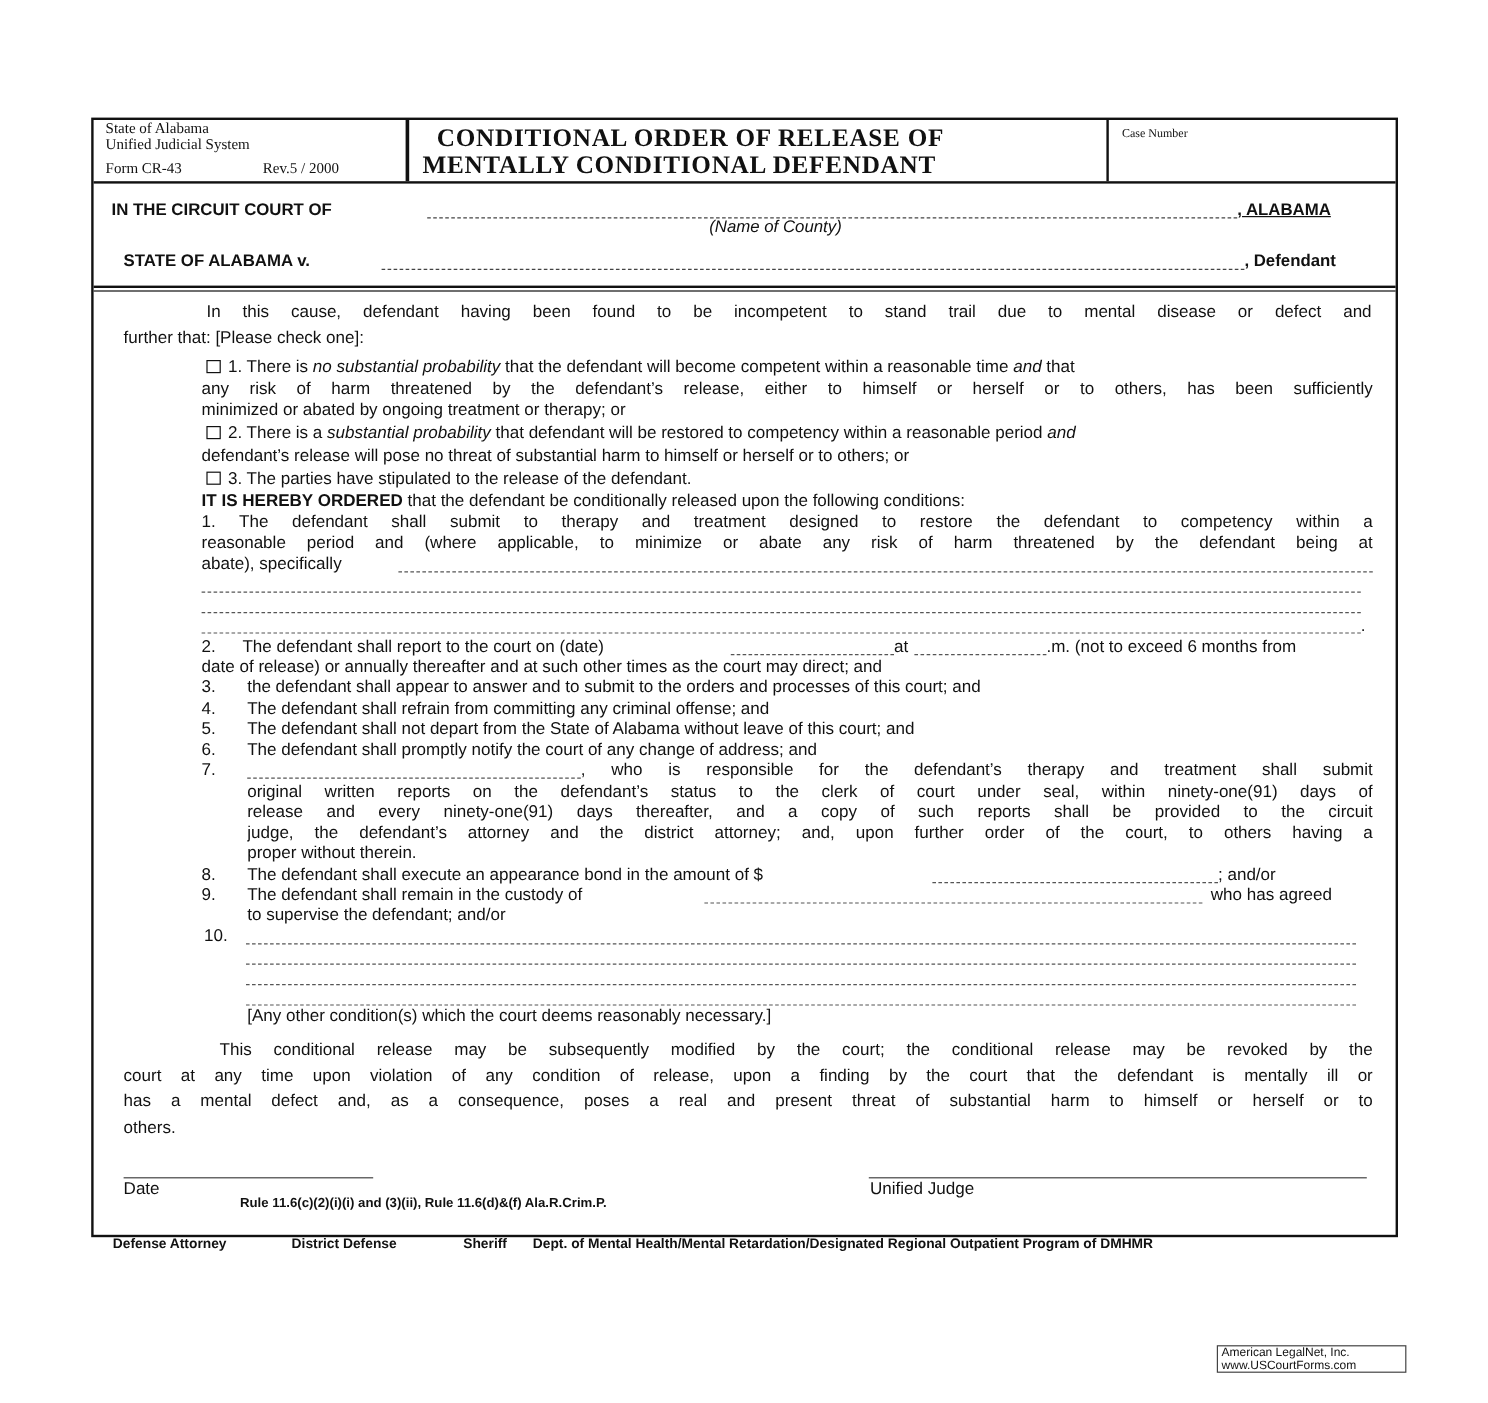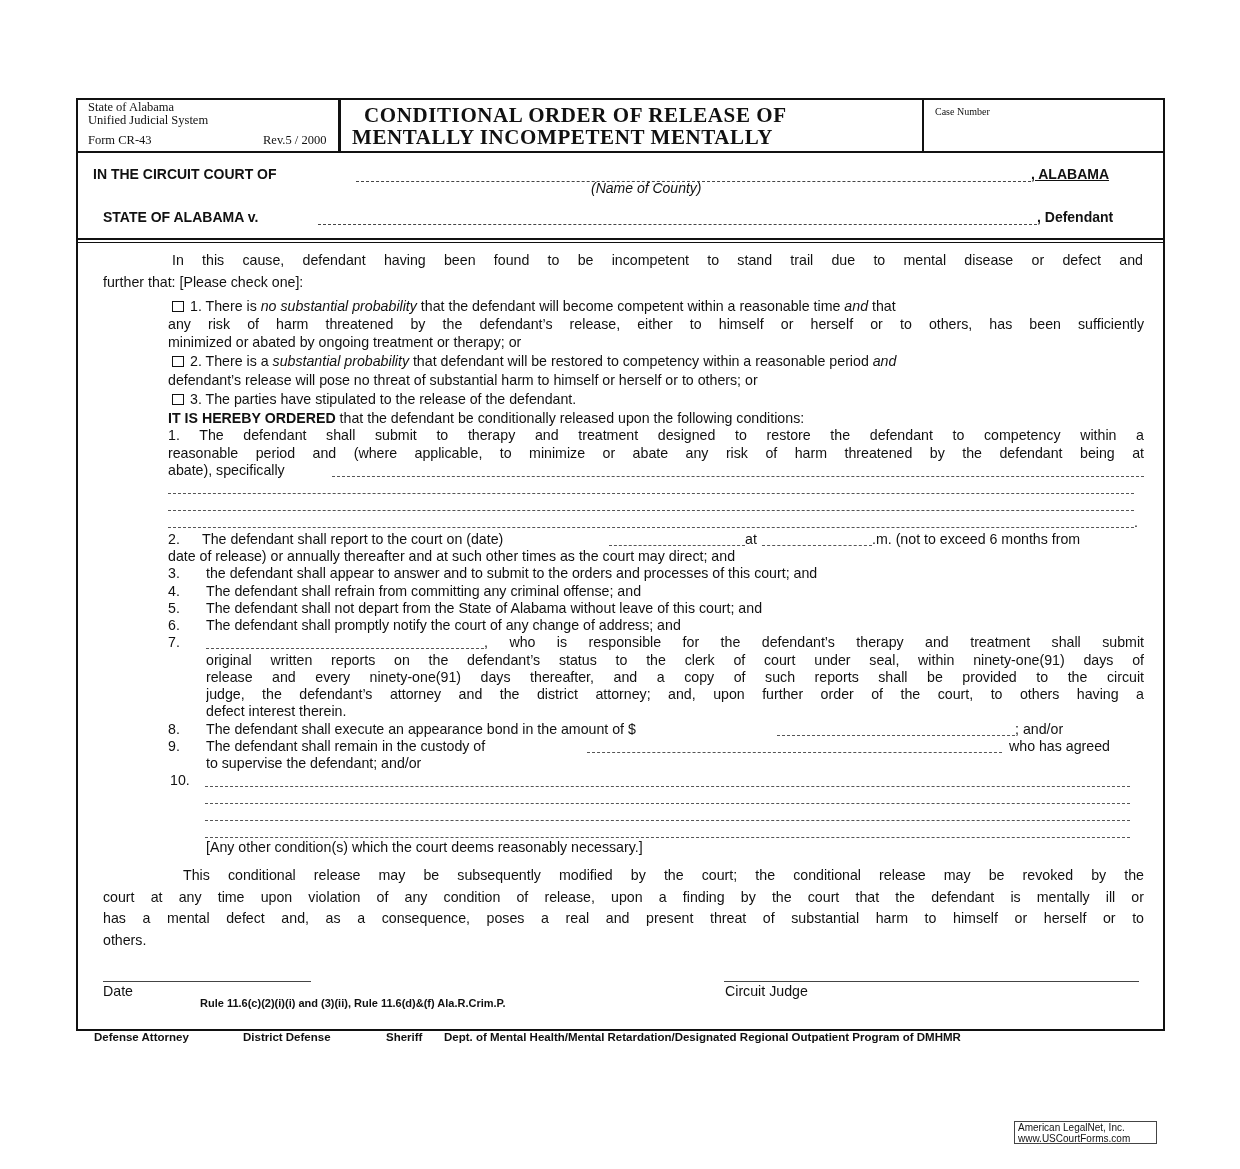--- a/index.html
+++ b/index.html
@@ -26,38 +26,38 @@
   #dbl1 { left: 78px; top: 238px; width: 1085px; height: 2px; background: #111; }
   #dbl2 { left: 78px; top: 242px; width: 1085px; height: 1px; background: #111; }
   .line { position: absolute; white-space: nowrap; font-family: "Liberation Sans", sans-serif; font-size: 14.2px; color: #111; }
   .just { position: absolute; font-family: "Liberation Sans", sans-serif; font-size: 14.2px; color: #111; text-align: justify; text-align-last: justify; white-space: normal; overflow: hidden; height: 18px; }
   .checkbox { display: inline-block; width: 12px; height: 11px; border: 1.3px solid #111; vertical-align: -1px; margin-right: 6px; box-sizing: border-box; }
   .rule { position: absolute; height: 0; border-bottom: 1px dashed #555; }
   .sig-rule { position: absolute; height: 0; border-bottom: 1px solid #444; }
   .bold { font-weight: bold; }
   .ital { font-style: italic; }
 
-  #footer-box { left: 1014px; top: 1121px; width: 143px; height: 23px; border: 1px solid #444; font-size: 10px; line-height: 11px; padding: 0 0 0 3px; box-sizing: border-box; }
+  #footer-box { left: 1014px; top: 1121px; width: 158px; height: 23px; border: 1px solid #444; font-size: 10px; line-height: 11px; padding: 0 0 0 3px; box-sizing: border-box; }
   .dist { font-weight: bold; font-size: 11.5px; white-space: nowrap; }
 </style>
 </head>
 <body>
 
 <div id="frame" class="abs"></div>
 <div id="hdr-left-sep" class="abs"></div>
 <div id="hdr-right-sep" class="abs"></div>
 <div id="hdr-bottom" class="abs"></div>
 
 <div class="abs hdr-small" style="left:88px; top:101px;">State of Alabama</div>
 <div class="abs hdr-small" style="left:88px; top:114px;">Unified Judicial System</div>
 <div class="abs hdr-small" style="left:88px; top:134px;">Form CR-43</div>
-<div class="abs hdr-small" style="left:219px; top:134px;margin-left:44px;">Rev.5 / 2000</div>
+<div class="abs hdr-small" style="left:219px; top:134px;">Rev.5 / 2000</div>
 
 <div class="abs title-line" style="left:364px; top:104px;">CONDITIONAL ORDER OF RELEASE OF</div>
-<div class="abs title-line" style="left:352px; top:126px;">MENTALLY INCOMPETENT MENTALLY</div>
+<div class="abs title-line" style="left:352px; top:126px;">MENTALLY CONDITIONAL DEFENDANT</div>
 
 <div class="abs case-label" style="left:935px; top:106px;">Case Number</div>
 <div class="abs" style="left:930px; top:126px; width:225px; height:22px;"></div>
 
 <div class="abs court-text" style="left:93px; top:166px;">IN THE CIRCUIT COURT OF</div>
 <div class="abs" style="left:356px; top:166px; width:675px; height:15px; border-bottom:1px dashed #444;"></div>
 <div class="abs court-text" style="left:1031px; top:166px;text-decoration:underline;">, ALABAMA</div>
 <div class="abs hint" style="left:591px; top:180px;">(Name of County)</div>
 
 <div class="abs court-text" style="left:103px; top:209px;">STATE OF ALABAMA v.</div>
@@ -114,21 +114,21 @@
 <div class="line" style="left:206px; top:600px;">The defendant shall not depart from the State of Alabama without leave of this court; and</div>
 <div class="line" style="left:168px; top:617px;">6.</div>
 <div class="line" style="left:206px; top:617px;">The defendant shall promptly notify the court of any change of address; and</div>
 
 <div class="line" style="left:168px; top:634px;">7.</div>
 <div class="rule" style="left:206px; top:648px; width:278px;"></div>
 <div class="just" style="left:484px; top:634px; width:660px;">, who is responsible for the defendant’s therapy and treatment shall submit</div>
 <div class="just" style="left:206px; top:652px; width:938px;">original written reports on the defendant’s status to the clerk of court under seal, within ninety-one(91) days of</div>
 <div class="just" style="left:206px; top:669px; width:938px;">release and every ninety-one(91) days thereafter, and a copy of such reports shall be provided to the circuit</div>
 <div class="just" style="left:206px; top:686px; width:938px;">judge, the defendant’s attorney and the district attorney; and, upon further order of the court, to others having a</div>
-<div class="line" style="left:206px; top:703px;">defect interest therein.</div>
+<div class="line" style="left:206px; top:703px;">proper without therein.</div>
 
 <div class="line" style="left:168px; top:721px;">8.</div>
 <div class="line" style="left:206px; top:721px;">The defendant shall execute an appearance bond in the amount of $</div>
 <div class="rule" style="left:777px; top:735px; width:238px;"></div>
 <div class="line" style="left:1015px; top:721px;">; and/or</div>
 
 <div class="line" style="left:168px; top:738px;">9.</div>
 <div class="line" style="left:206px; top:738px;">The defendant shall remain in the custody of</div>
 <div class="rule" style="left:587px; top:752px; width:415px;"></div>
 <div class="line" style="left:1009px; top:738px;">who has agreed</div>
@@ -142,21 +142,21 @@
 <div class="line" style="left:206px; top:839px;">[Any other condition(s) which the court deems reasonably necessary.]</div>
 
 <div class="just" style="left:183px; top:867px; width:961px;">This conditional release may be subsequently modified by the court; the conditional release may be revoked by the</div>
 <div class="just" style="left:103px; top:889px; width:1041px;">court at any time upon violation of any condition of release, upon a finding by the court that the defendant is mentally ill or</div>
 <div class="just" style="left:103px; top:910px; width:1041px;">has a mental defect and, as a consequence, poses a real and present threat of substantial harm to himself or herself or to</div>
 <div class="line" style="left:103px; top:932px;">others.</div>
 
 <div class="sig-rule" style="left:103px; top:981px; width:208px;"></div>
 <div class="line" style="left:103px; top:983px;">Date</div>
 <div class="sig-rule" style="left:724px; top:981px; width:415px;"></div>
-<div class="line" style="left:725px; top:983px;">Circuit Judge</div>
+<div class="line" style="left:725px; top:983px;">Unified Judge</div>
 <div class="line bold" style="left:200px; top:997px; font-size:11px;">Rule 11.6(c)(2)(i)(i) and (3)(ii), Rule 11.6(d)&amp;(f) Ala.R.Crim.P.</div>
 
 <div class="abs dist" style="left:94px; top:1031px;">Defense Attorney</div>
 <div class="abs dist" style="left:243px; top:1031px;">District Defense</div>
 <div class="abs dist" style="left:386px; top:1031px;">Sheriff</div>
 <div class="abs dist" style="left:444px; top:1031px;">Dept. of Mental Health/Mental Retardation/Designated Regional Outpatient Program of DMHMR</div>
 
 <div id="footer-box" class="abs">
   <div>American LegalNet, Inc.</div>
   <div>www.USCourtForms.com</div>

